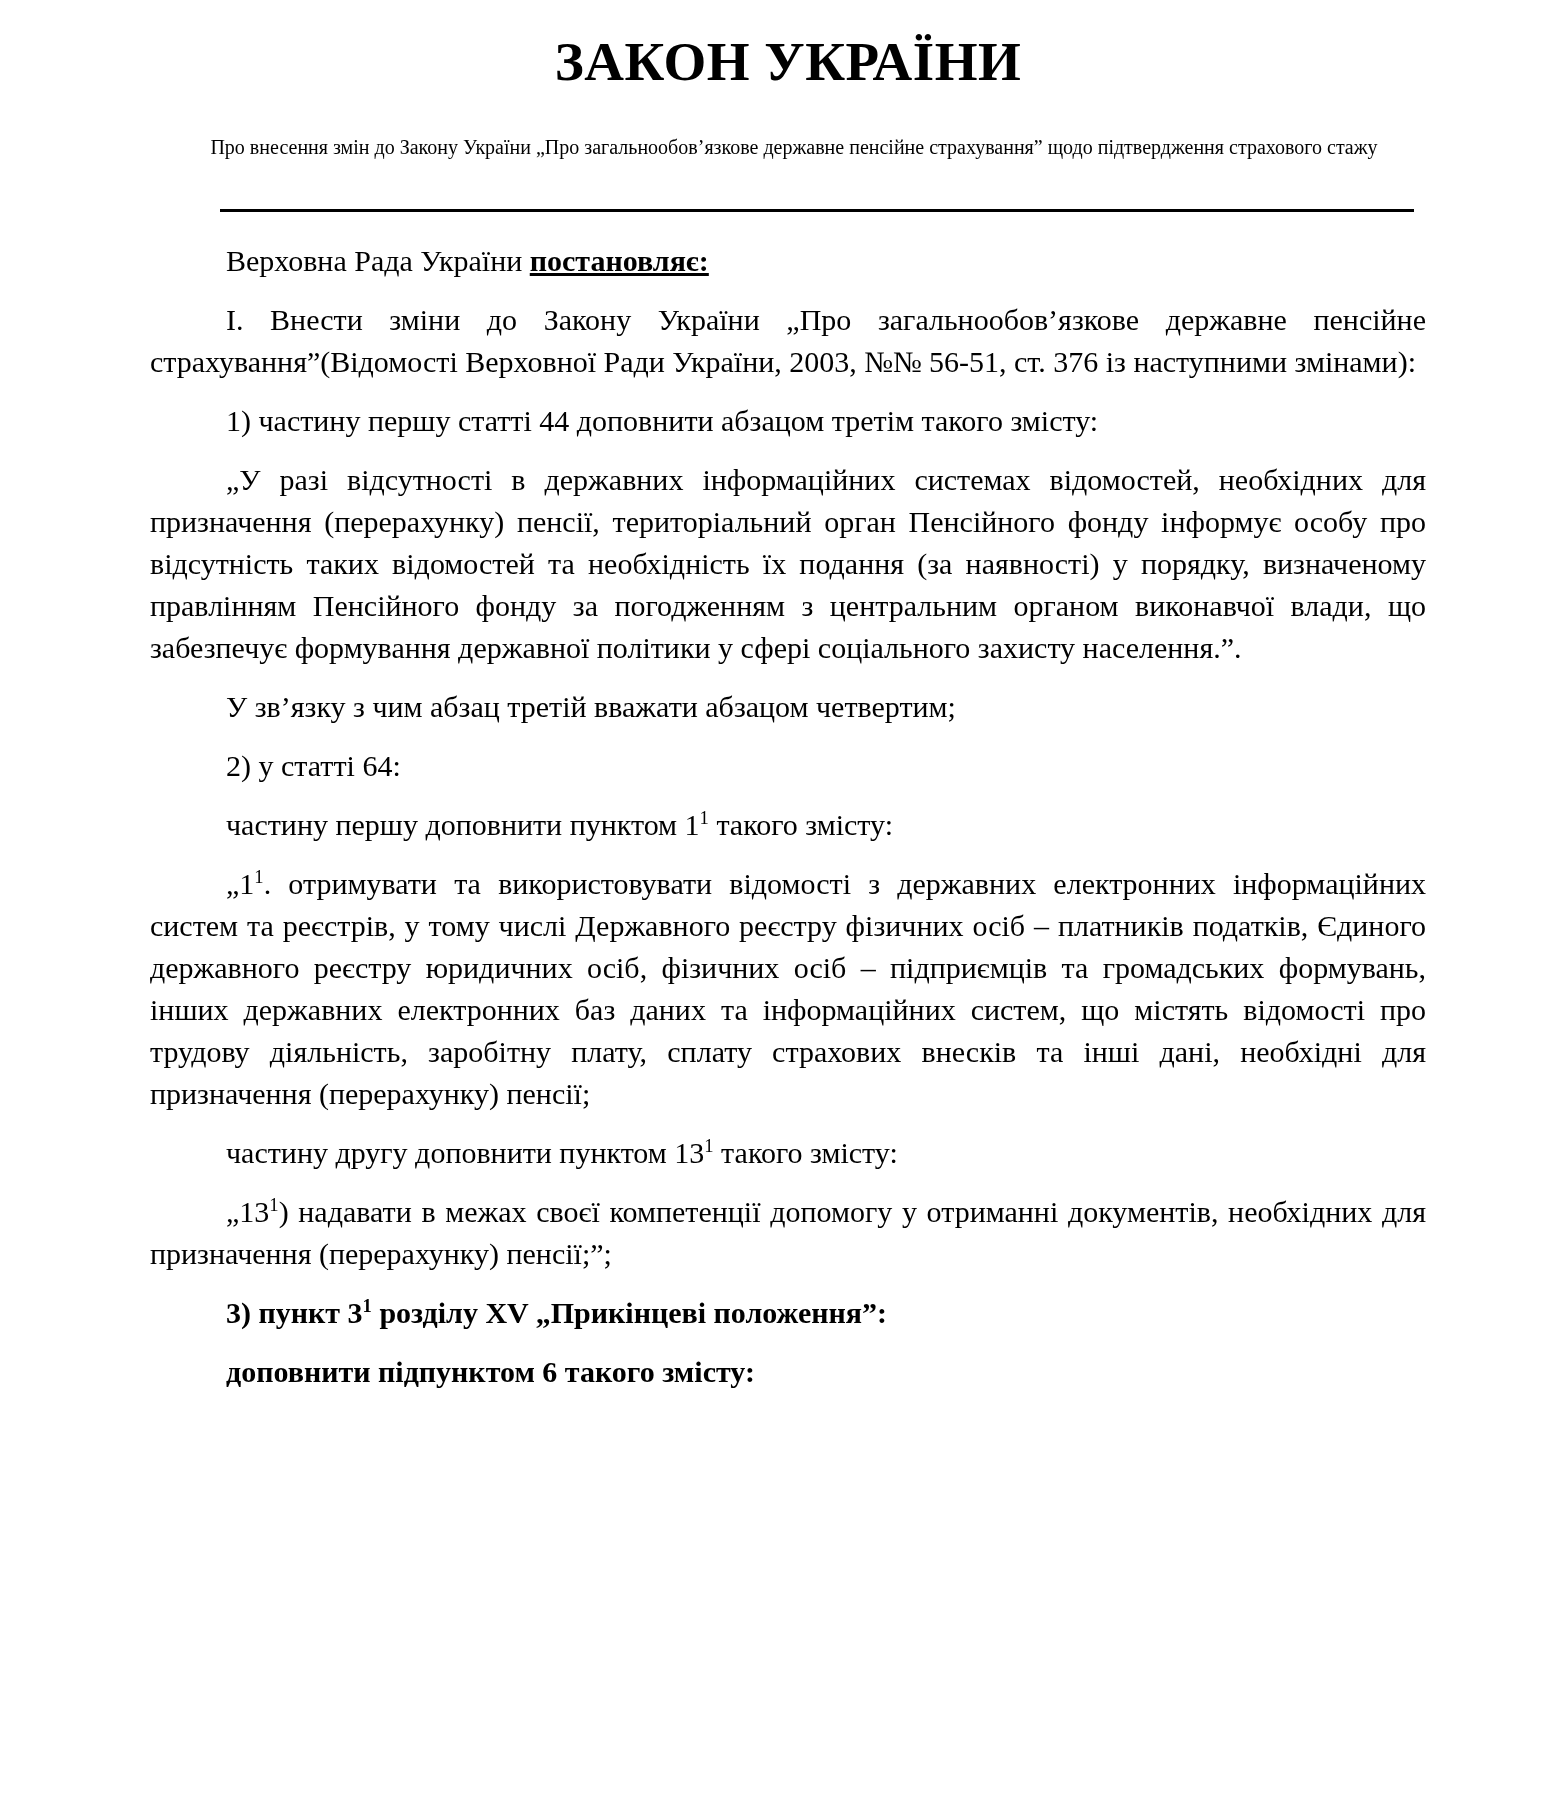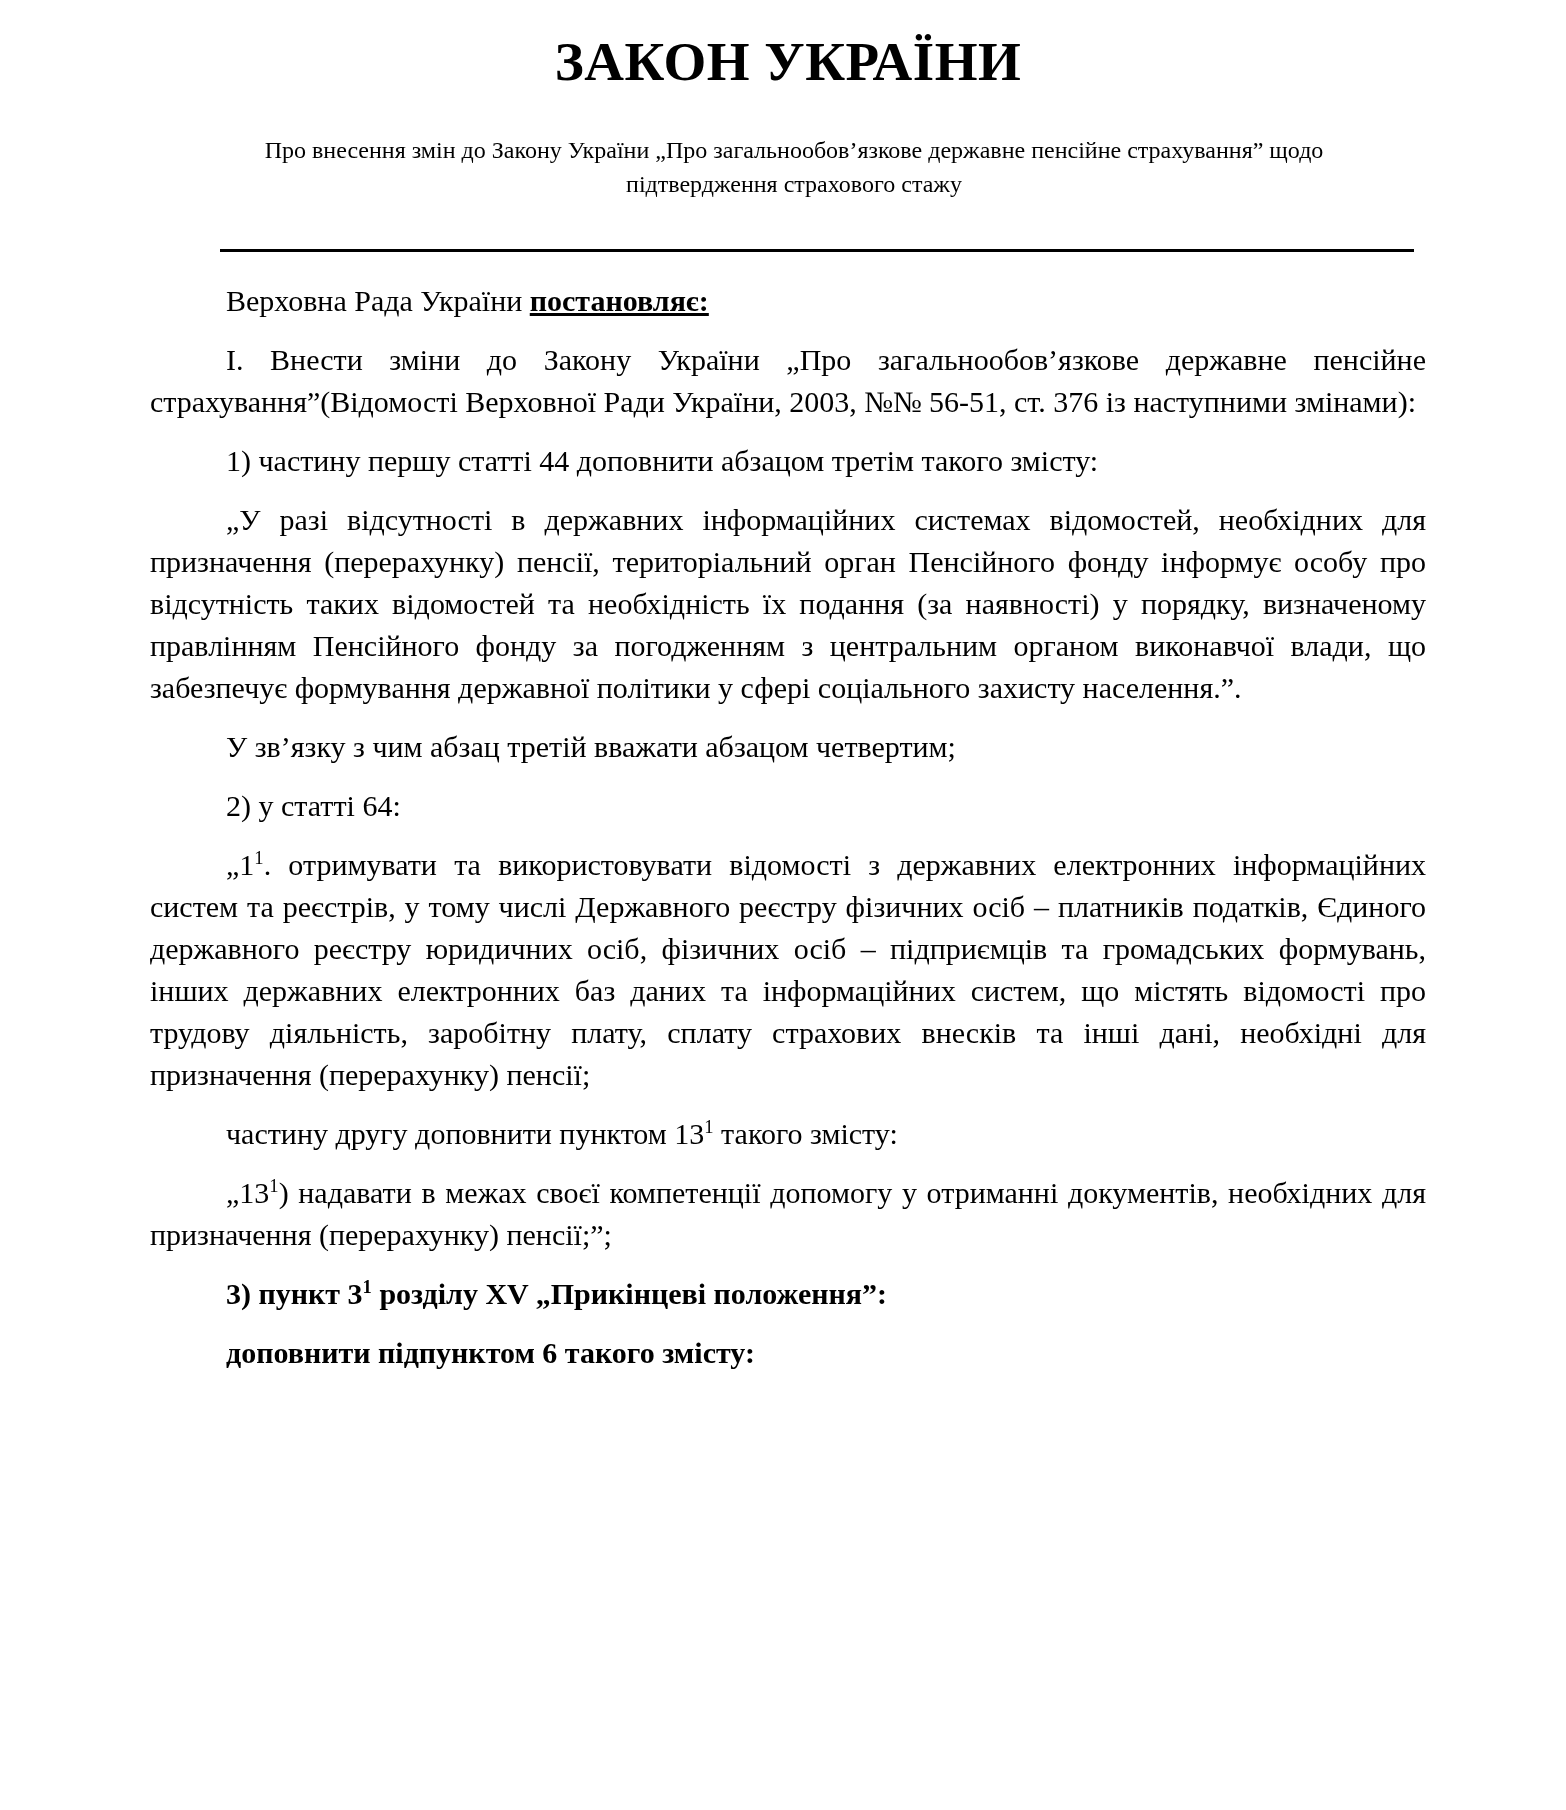--- a/index.html
+++ b/index.html
@@ -25,21 +25,21 @@
     text-align: center;
     font-weight: bold;
     font-size: 55px;
     letter-spacing: 0.5px;
     line-height: 1.1;
     margin: 10px 0 0 0;
     padding: 0;
   }
   .doc-subtitle {
     text-align: center;
-    font-size: 24px;
+    font-size: 20px;
     line-height: 1.42;
     margin: 40px 38px 0 50px;
     padding: 0;
   }
   .rule-wrap {
     margin: 48px 0 0 0;
     padding: 0 12px 0 70px;
   }
   .rule {
     border: 0;
@@ -95,20 +95,21 @@
     <p class="para">I. Внести зміни до Закону України „Про загальнообов’язкове державне пенсійне страхування”(Відомості Верховної Ради України, 2003, №№ 56-51, ст. 376 із наступними змінами):</p>
 
     <p class="para">1) частину першу статті 44 доповнити абзацом третім такого змісту:</p>
 
     <p class="para">„У разі відсутності в державних інформаційних системах відомостей, необхідних для призначення (перерахунку) пенсії, територіальний орган Пенсійного фонду інформує особу про відсутність таких відомостей та необхідність їх подання (за наявності) у порядку, визначеному правлінням Пенсійного фонду за погодженням з центральним органом виконавчої влади, що забезпечує формування державної політики у сфері соціального захисту населення.”.</p>
 
     <p class="para">У зв’язку з чим абзац третій вважати абзацом четвертим;</p>
 
     <p class="para">2) у статті 64:</p>
 
+    <p class="para"><span>частину першу доповнити пунктом 1</span><sup>1</sup><span> такого змісту:</span></p>
 
     <p class="para"><span>„1</span><sup>1</sup><span>. отримувати та використовувати відомості з державних електронних інформаційних систем та реєстрів, у тому числі Державного реєстру фізичних осіб – платників податків, Єдиного державного реєстру юридичних осіб, фізичних осіб – підприємців та громадських формувань, інших державних електронних баз даних та інформаційних систем, що містять відомості про трудову діяльність, заробітну плату, сплату страхових внесків та інші дані, необхідні для призначення (перерахунку) пенсії;</span></p>
 
     <p class="para"><span>частину другу доповнити пунктом 13</span><sup>1</sup><span> такого змісту:</span></p>
 
     <p class="para"><span>„13</span><sup>1</sup><span>) надавати в межах своєї компетенції допомогу у отриманні документів, необхідних для призначення (перерахунку) пенсії;”;</span></p>
 
     <p class="para nojust"><span>3) пункт 3</span><sup>1</sup><span> розділу XV „Прикінцеві положення”:</span></p>
 
     <p class="para nojust">доповнити підпунктом 6 такого змісту:</p>

